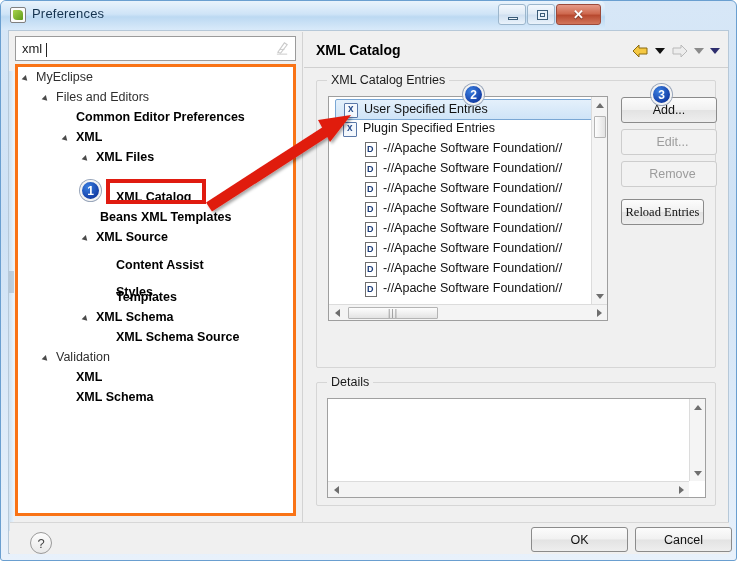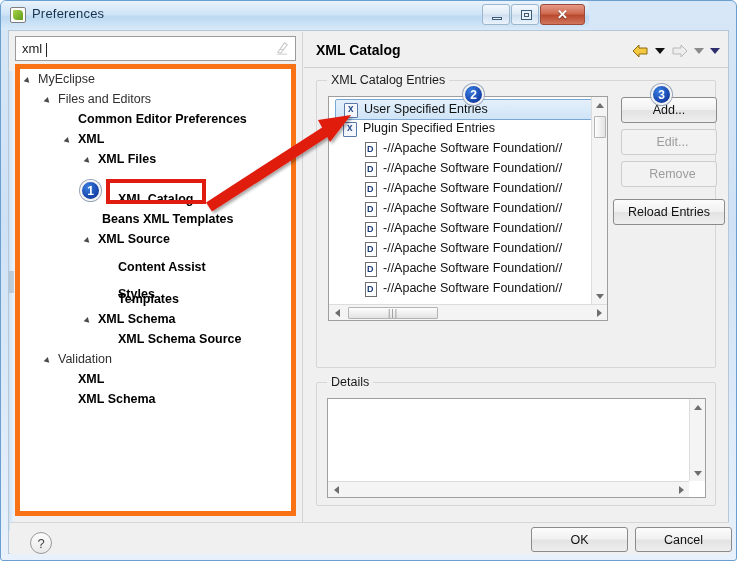--- a/index.html
+++ b/index.html
@@ -16,20 +16,21 @@
     background:linear-gradient(to bottom,#d7e7f7 0%,#cfe2f5 40%,#e8f1fb 100%);
     border:1px solid #6a9fd0;
     box-sizing:border-box;
     border-radius:6px 6px 3px 3px;
   }
   
   .titlebar{
     position:absolute;left:0;top:0;width:588px;height:29px;
     background:linear-gradient(to bottom,#e9f3fc 0%,#cfe4f7 45%,#bcd9f2 55%,#d9eafa 100%);
     border-radius:5px 5px 0 0;
+    padding-left:16px;
   }
   .title-icon{
     position:absolute;left:9px;top:6px;width:16px;height:16px;
     border:1px solid #7f7f7f;background:#fbfbfb;border-radius:2px;
     box-sizing:border-box;
   }
   .title-icon::after{
     content:"";position:absolute;left:2px;top:2px;width:10px;height:10px;
     background:linear-gradient(135deg,#a8d34a 0%,#5f9b18 100%);
     border-radius:1px 4px 1px 4px;
@@ -74,21 +75,21 @@
   }
   .caret{
     display:inline-block;width:1px;height:14px;background:#222;
     vertical-align:-3px;margin-left:1px;
   }
   .filter-icon{
     position:absolute;right:5px;top:4px;width:15px;height:15px;opacity:.45;
   }
   .treepane{
     position:absolute;left:6px;top:33px;width:281px;height:452px;
-    background:#ffffff;border:5px solid #f97316;box-sizing:border-box;
+    background:#ffffff;border:3px solid #f97316;box-sizing:border-box;
     overflow:hidden;
   }
   .trow{position:absolute;left:0;height:19px;white-space:nowrap;}
   .twist{
     position:absolute;width:0;height:0;
     border-left:5px solid #4a4a4a;border-top:3px solid transparent;border-bottom:3px solid transparent;
     transform:rotate(45deg);
   }
   .tlabel{position:absolute;top:1px;font-size:12.5px;color:#111;}
   .tlabel.plain{color:#2f2f2f;}
@@ -403,21 +404,21 @@
           <span class="grip">|||</span>
         </div>
         <div class="sbtn h" style="right:0;top:0;">
             <span class="tri-rt"></span>
           </div>
       </div>
 
       <div class="btn" style="left:318px;top:65px;width:96px;height:26px;">Add...</div>
       <div class="btn disabled" style="left:318px;top:97px;width:96px;height:26px;">Edit...</div>
       <div class="btn disabled" style="left:318px;top:129px;width:96px;height:26px;">Remove</div>
-      <div class="btn" style="left:310px;top:167px;width:112px;height:26px;">Reload Entries</div>
+      <div class="btn" style="left:318px;top:167px;width:83px;height:26px;font-family:Liberation Serif, serif;">Reload Entries</div>
 
       <div class="group" style="left:13px;top:350px;width:400px;height:124px;">
         <div class="group-title">Details</div>
       </div>
 
       <div class="detailsbox" style="left:24px;top:366px;width:379px;height:100px;"></div>
       <div class="vscroll" style="left:386px;top:367px;height:82px;">
         <div class="sbtn" style="left:0;top:0;">
             <span class="tri-up"></span>
           </div>

